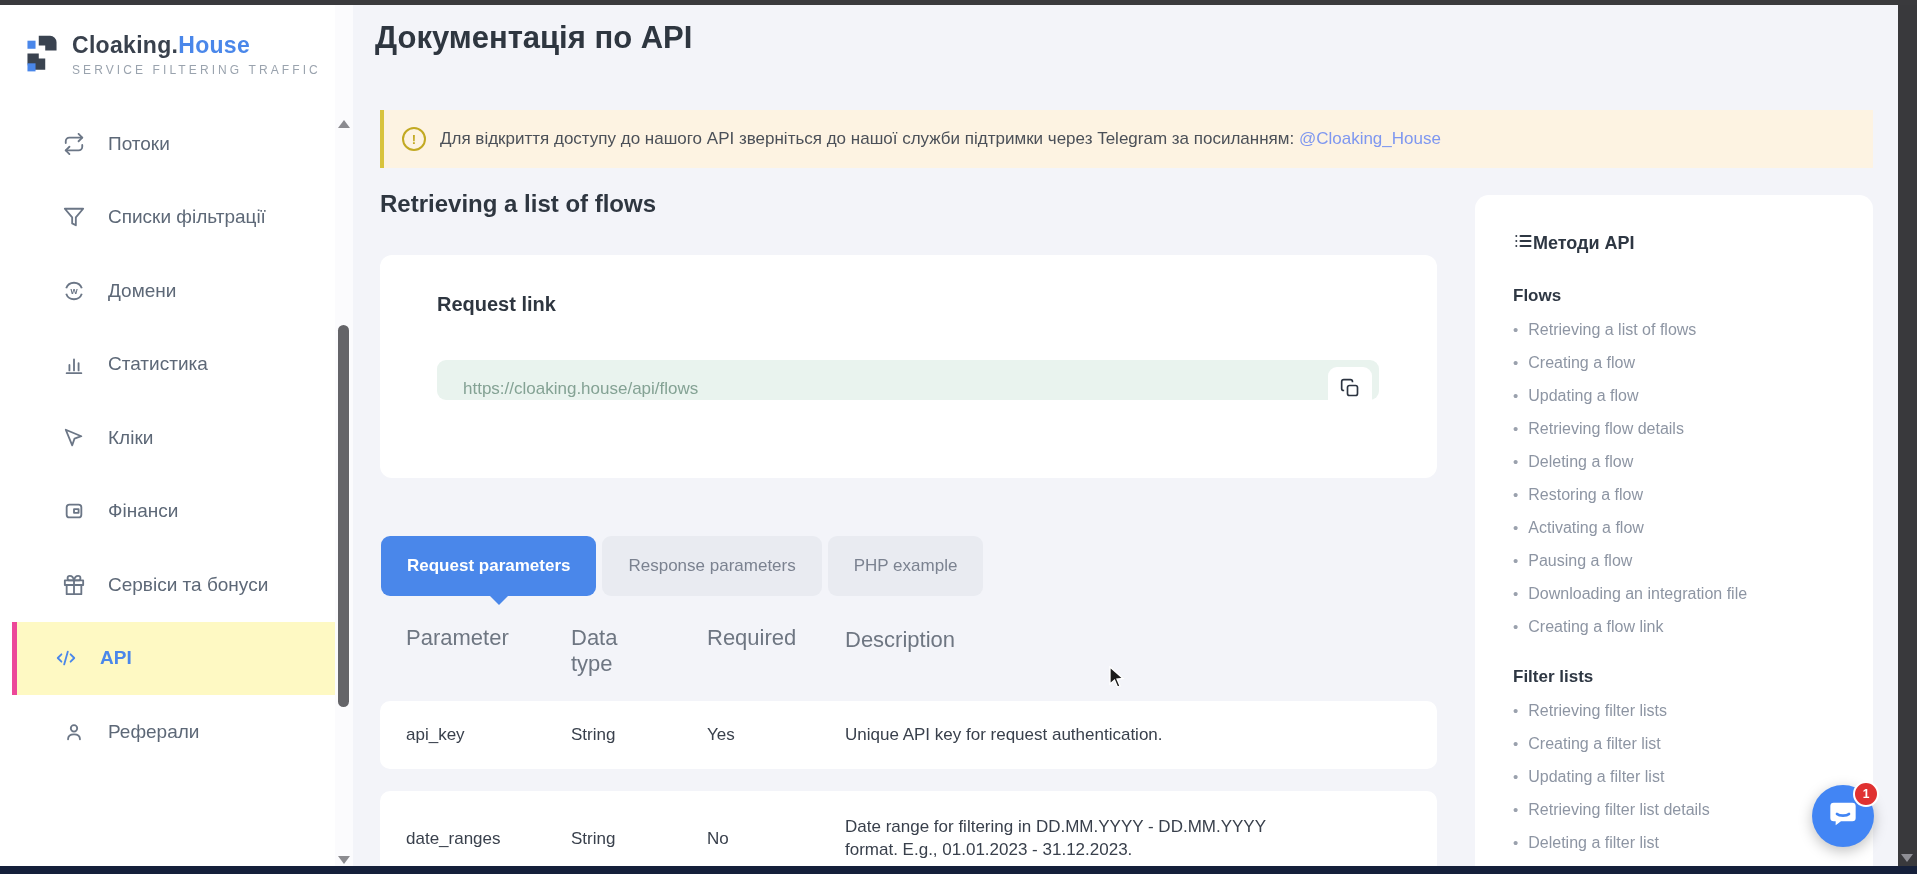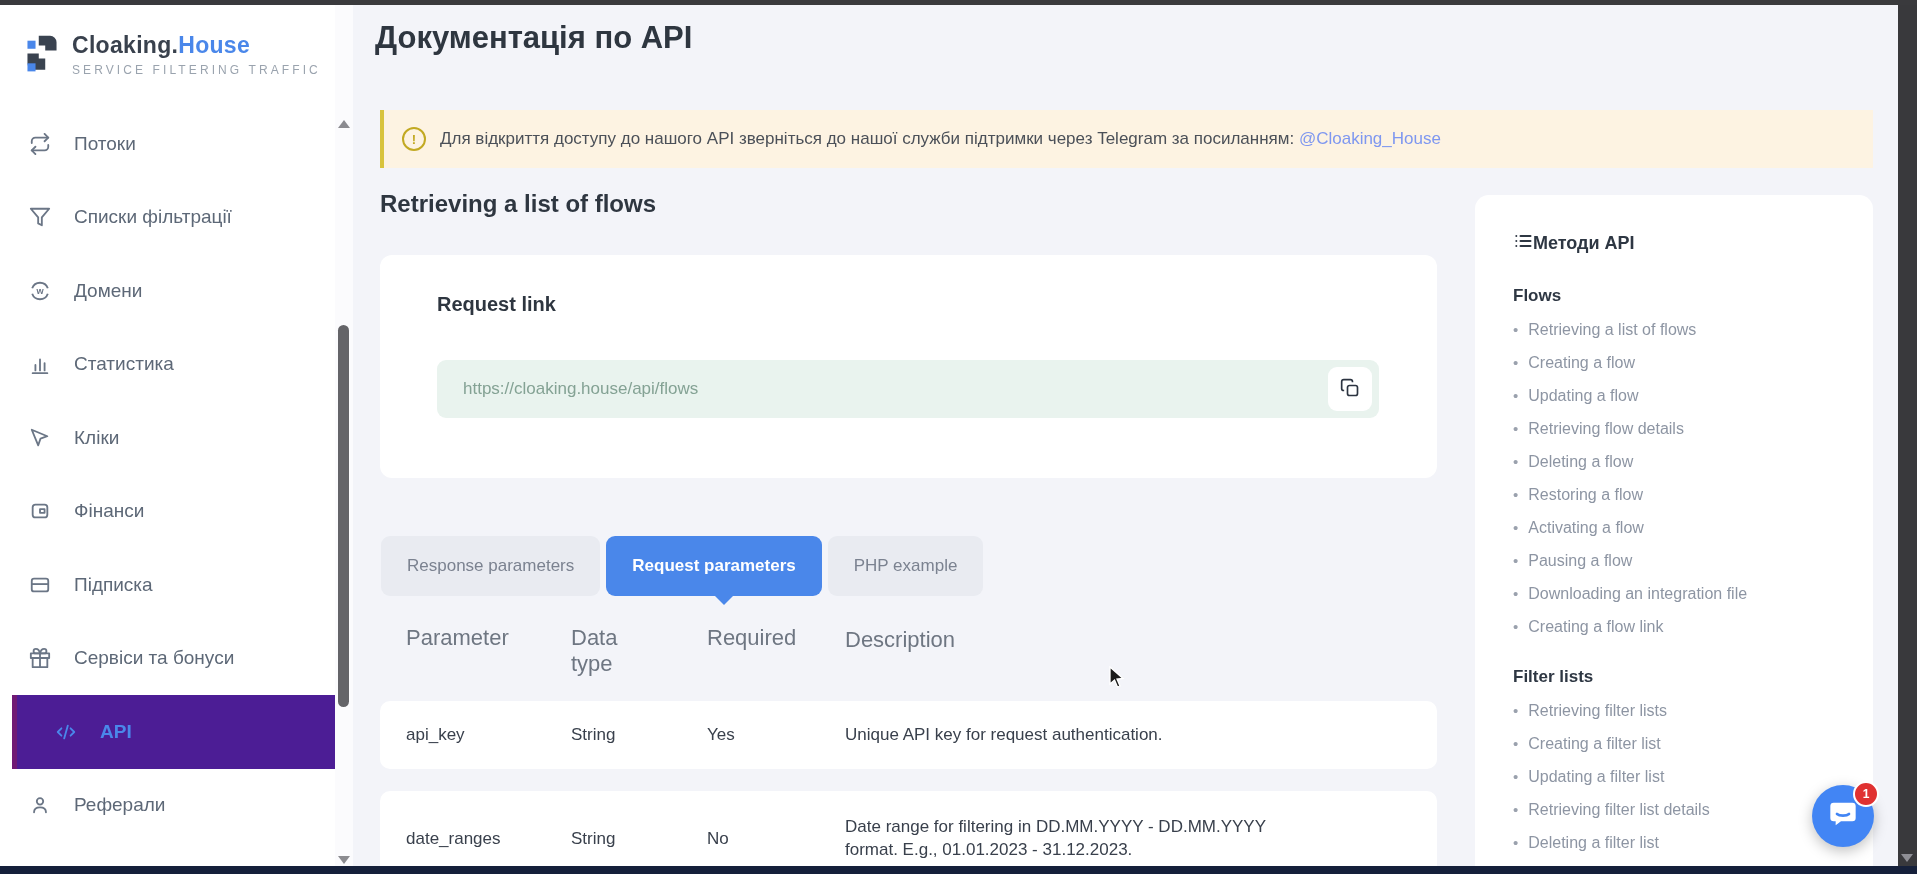--- a/index.html
+++ b/index.html
@@ -13,24 +13,24 @@
   .rs-arrow{position:absolute;right:4px;bottom:12px;width:0;height:0;border-left:6px solid transparent;
             border-right:6px solid transparent;border-top:8px solid #8f8f95;}
 
   
   .sidebar{position:absolute;left:0;top:5px;width:335px;height:861px;background:#fff;z-index:10;}
   .logo-row{display:flex;align-items:center;gap:12px;padding:26px 0 0 24px;}
   .brand-line{font-size:23px;font-weight:700;letter-spacing:.3px;color:#39414d;}
   .brand-accent{color:#4a87ea;}
   .tagline{font-size:12px;letter-spacing:3.1px;color:#9aa3ae;margin-top:4px;}
   .nav{position:absolute;left:0;top:102px;width:335px;}
-  .nav-item{display:flex;align-items:center;gap:22px;height:73.5px;padding-left:28px;cursor:pointer;
+  .nav-item{display:flex;align-items:center;gap:22px;height:73.5px;padding-left:62px;cursor:pointer;
             color:#5d6877;font-size:19px;}
   .nav-item .nico{width:24px;height:24px;flex:0 0 24px;display:flex;align-items:center;justify-content:center;color:#6b7686;}
-  .nav-item.active{background:#4c1d95;border-left:5px solid #701a75;padding-left:37px;margin-left:12px;
+  .nav-item.active{background:#fef9c3;border-left:5px solid #ec4899;padding-left:37px;margin-left:12px;
                    color:#4a87ea;font-weight:700;}
   .nav-item.active .nico{color:#4a87ea;}
 
   
   .sb-scroll{position:absolute;left:335px;top:5px;width:18px;height:861px;background:#fbfbfd;z-index:11;}
   .sb-up{position:absolute;left:3px;top:115px;width:0;height:0;border-left:6px solid transparent;
          border-right:6px solid transparent;border-bottom:8px solid #8b8b90;}
   .sb-down{position:absolute;left:3px;top:851px;width:0;height:0;border-left:6px solid transparent;
            border-right:6px solid transparent;border-top:8px solid #8b8b90;}
   .sb-thumb{position:absolute;left:3px;top:320px;width:11px;height:382px;background:#646468;border-radius:6px;}
@@ -44,21 +44,21 @@
           font-size:17px;color:#4b5058;}
   .notice-icon{width:20px;height:20px;border:2px solid #c2a922;border-radius:50%;color:#c2a922;
                display:flex;align-items:center;justify-content:center;font-weight:700;font-size:13px;
                margin-right:14px;flex:0 0 20px;}
   .notice a{color:#7e97f0;text-decoration:none;}
 
   .sec-title{position:absolute;left:27px;top:185px;font-size:24px;font-weight:800;color:#2e3640;}
 
   .req-card{position:absolute;left:27px;top:250px;width:1057px;height:223px;background:#fff;border-radius:12px;}
   .req-title{position:absolute;left:57px;top:38px;font-size:20px;font-weight:800;color:#2e3640;}
-  .url-box{position:absolute;left:57px;top:105px;width:942px;height:58px;background:#e9f3ee;border-radius:9px;}
+  .url-box{position:absolute;left:57px;top:105px;width:942px;height:40px;background:#e9f3ee;border-radius:9px;}
   .url-text{position:absolute;left:26px;top:0;line-height:58px;font-size:17px;color:#84a294;}
   .copy-btn{position:absolute;right:7px;top:7px;width:44px;height:44px;background:#fff;border:none;
             border-radius:9px;display:flex;align-items:center;justify-content:center;cursor:pointer;}
 
   .tabs{position:absolute;left:28px;top:531px;display:flex;gap:6px;}
   .tab{height:60px;display:flex;align-items:center;padding:0 26px;border-radius:9px;background:#e9ebf1;
        color:#7b8290;font-size:17px;font-weight:500;cursor:pointer;position:relative;}
   .tab.active{background:#4a87ea;color:#fff;font-weight:700;}
   .tab.active::after{content:"";position:absolute;left:108px;bottom:-9px;width:0;height:0;
        border-left:10px solid transparent;border-right:10px solid transparent;border-top:10px solid #4a87ea;}
@@ -164,29 +164,20 @@
           <svg width="22" height="22" viewBox="0 0 24 24" fill="none" stroke="currentColor" stroke-width="2" stroke-linejoin="round">
               <rect x="4" y="5" width="16" height="14" rx="3"></rect>
               <rect x="12" y="10" width="5" height="4"></rect>
             </svg>
         </span>
         <span>Фінанси</span>
       </div>
       <div class="nav-item">
         <span class="nico">
           <svg width="22" height="22" viewBox="0 0 24 24" fill="none" stroke="currentColor" stroke-width="2" stroke-linejoin="round">
-              <rect x="3" y="5" width="18" height="14" rx="2.5"></rect>
-              <line x1="3" y1="11" x2="21" y2="11"></line>
-            </svg>
-        </span>
-        <span>Підписка</span>
-      </div>
-      <div class="nav-item">
-        <span class="nico">
-          <svg width="22" height="22" viewBox="0 0 24 24" fill="none" stroke="currentColor" stroke-width="2" stroke-linejoin="round">
               <polyline points="20 12 20 22 4 22 4 12"></polyline>
               <rect x="2" y="7" width="20" height="5"></rect>
               <line x1="12" y1="22" x2="12" y2="7"></line>
               <path d="M12 7H7.5a2.5 2.5 0 0 1 0-5C11 2 12 7 12 7z"></path>
               <path d="M12 7h4.5a2.5 2.5 0 0 0 0-5C13 2 12 7 12 7z"></path>
             </svg>
         </span>
         <span>Сервіси та бонуси</span>
       </div>
       <div class="nav-item active">
@@ -236,22 +227,22 @@
             <svg width="20" height="20" viewBox="0 0 24 24" fill="none" stroke="#2b3340" stroke-width="2" stroke-linejoin="round">
                 <rect x="9" y="9" width="12" height="12" rx="2.5"></rect>
                 <path d="M5 15H4.5A2.5 2.5 0 0 1 2 12.5v-8A2.5 2.5 0 0 1 4.5 2h8A2.5 2.5 0 0 1 15 4.5V5"></path>
               </svg>
           </span>
         </button>
       </div>
     </div>
 
     <div class="tabs">
+      <div class="tab active">Request parameters</div>
       <div class="tab">Response parameters</div>
-      <div class="tab active">Request parameters</div>
       <div class="tab">PHP example</div>
     </div>
 
     <div class="table-area">
       <div class="thead">
         <span class="c1">Parameter</span>
         <span class="c2">Data type</span>
         <span class="c3">Required</span>
         <span class="c4">Description</span>
       </div>

